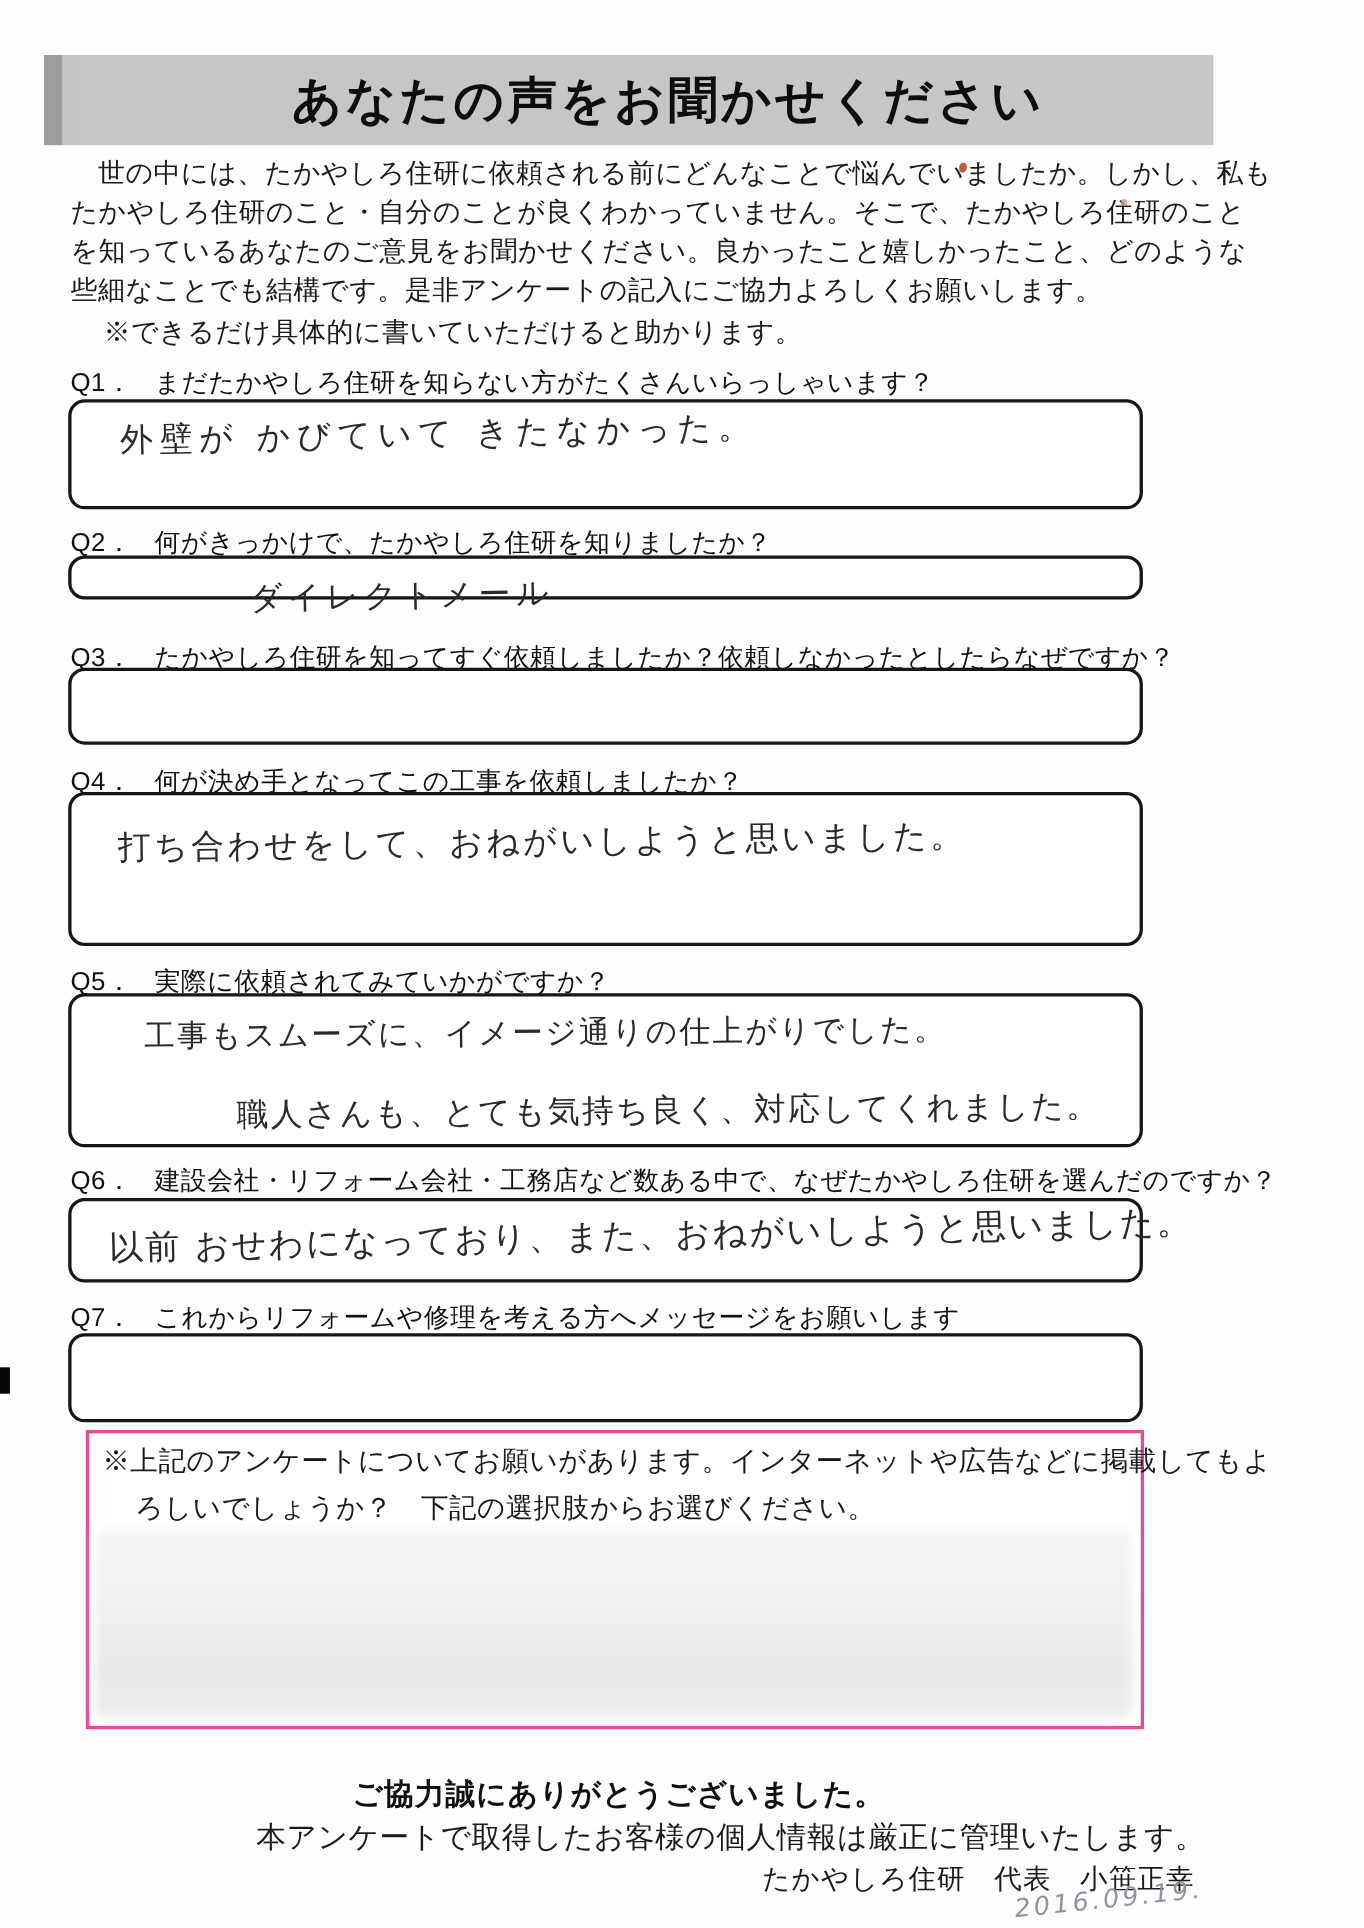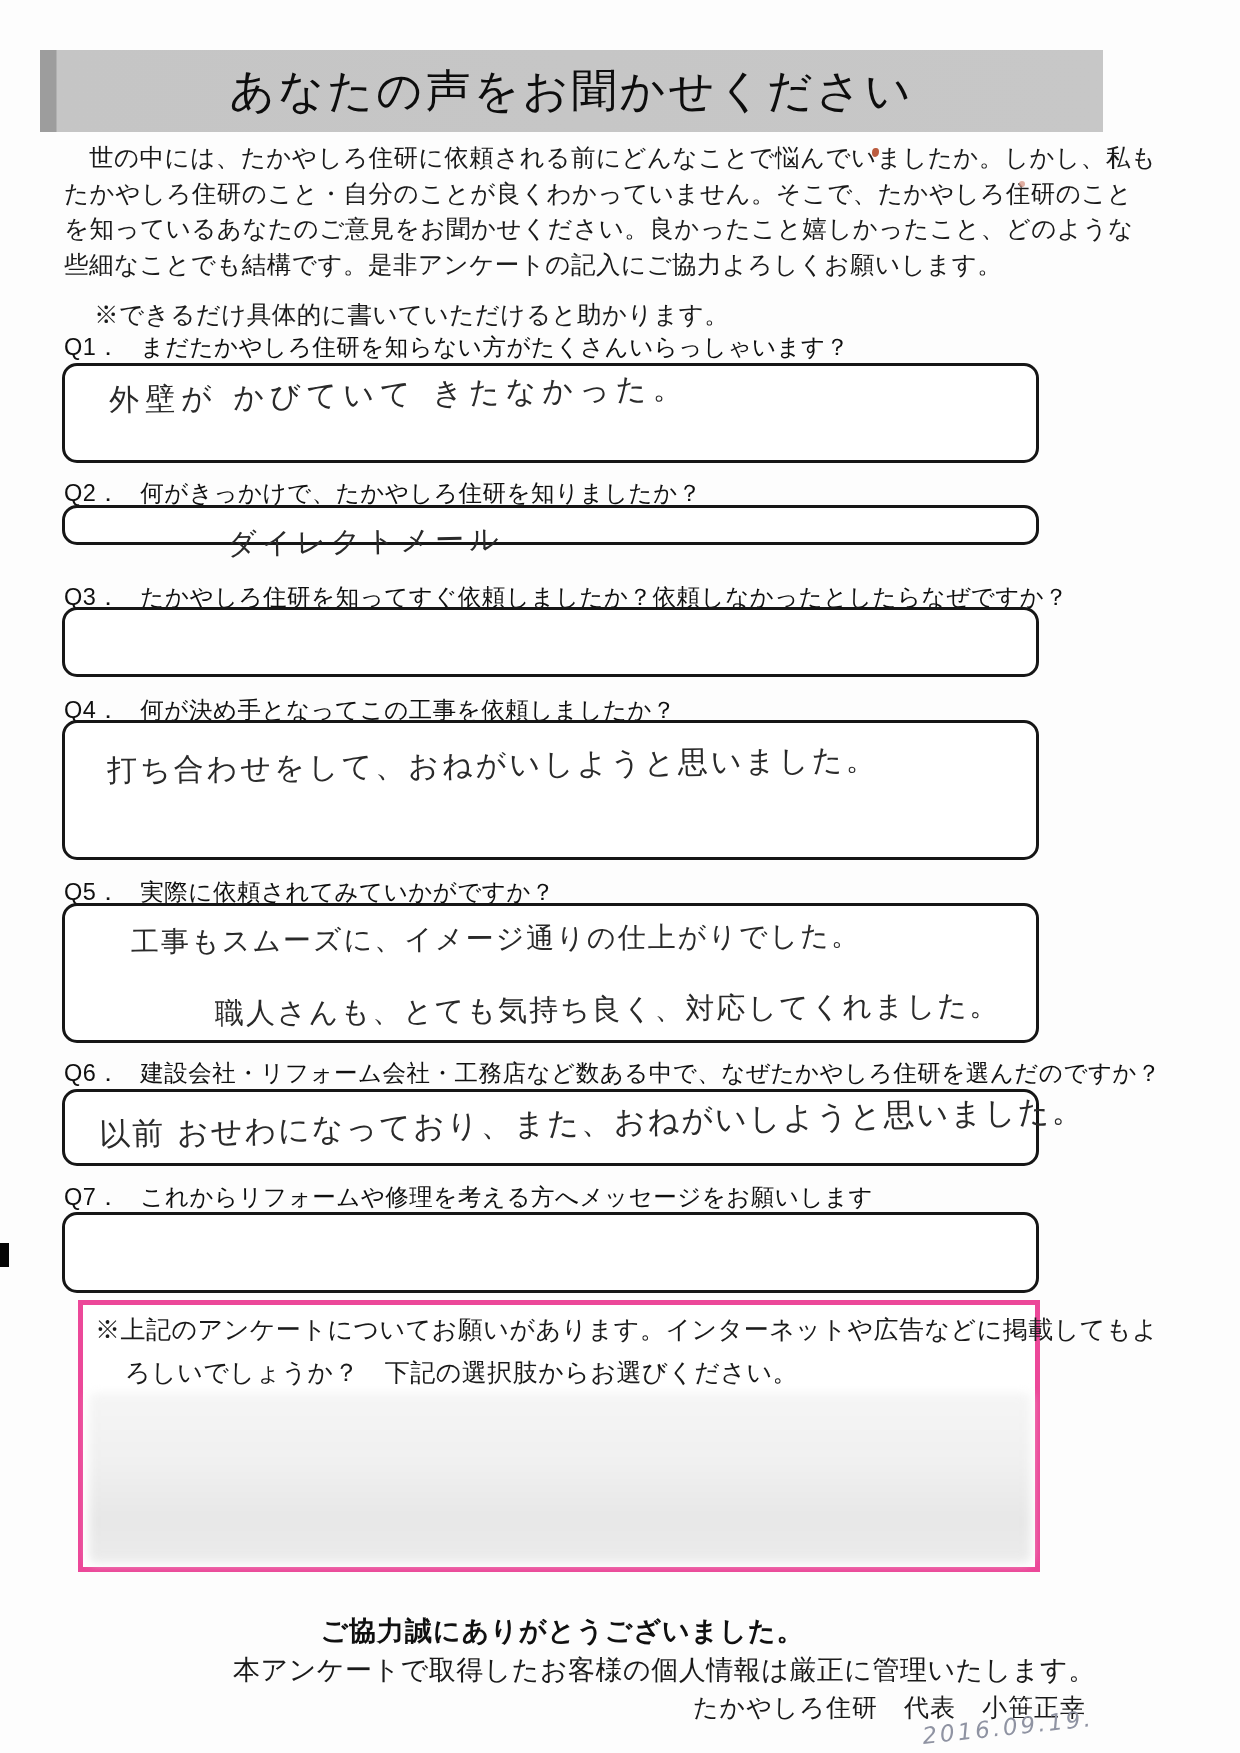--- a/index.html
+++ b/index.html
@@ -11,27 +11,27 @@
   }
 
   
   .banner {
     position:absolute; left:40px; top:50px; width:1063px; height:82px;
     background:linear-gradient(90deg,#9d9d9d 0,#9d9d9d 16px,#c5c5c5 17px,#c7c7c7 100%);
   }
   .banner h1 {
     margin:0; width:100%; text-align:center; line-height:82px;
     font-family:"Liberation Sans","DejaVu Sans",sans-serif;
-    font-weight:normal; font-size:45px; letter-spacing:3px; color:#0d0d0d;
+    font-weight:bold; font-size:45px; letter-spacing:3px; color:#0d0d0d;padding-left:36px;
   }
 
   
   .intro { position:absolute; left:64px; top:140px; width:990px; }
   .intro .iline { font-size:24.5px; line-height:35.5px; white-space:nowrap; letter-spacing:0.5px; }
-  .intro .note-line { margin-left:30px; margin-top:15px; }
+  .intro .note-line { margin-left:30px; margin-top:3px; }
 
   
   .q-label {
     position:absolute; left:64px; white-space:nowrap;
     font-family:"Liberation Sans","DejaVu Sans",sans-serif;
     font-size:23.5px; color:#101010; letter-spacing:0.5px;
   }
   .q-label .qid { display:inline-block; margin-right:20px; }
   .lq1{top:331px;} .lq2{top:477px;} .lq3{top:581px;} .lq4{top:694px;}
   .lq5{top:876px;} .lq6{top:1057px;} .lq7{top:1181px;}
@@ -52,21 +52,21 @@
   .hq1 { left:44px; top:8px;  font-size:30px; letter-spacing:6px; transform:rotate(-1.2deg); }
   .hq2 { left:162px; top:14px; font-size:29px; letter-spacing:5px; transform:rotate(-1deg); }
   .hq4 { left:42px; top:22px; font-size:30px; letter-spacing:3px; transform:rotate(-0.8deg); }
   .hq5a{ left:66px; top:14px; font-size:28px; letter-spacing:2px; transform:rotate(-0.5deg); }
   .hq5b{ left:150px; top:84px; font-size:29px; letter-spacing:2px; transform:rotate(-0.6deg); }
   .hq6 { left:34px; top:10px; font-size:31px; letter-spacing:2px; transform:rotate(-1.4deg); }
 
   
   .consent {
     position:absolute; left:78px; top:1300px; width:962px; height:272px;
-    box-sizing:border-box; border:5px solid #ec4899; background:#fff;
+    box-sizing:border-box; border:3px solid #ec4899; background:#fff;
   }
   .consent .cline { position:absolute; font-size:25px; white-space:nowrap; letter-spacing:0.5px; }
   .consent .c1 { left:12px; top:8px; }
   .consent .c2 { left:42px; top:51px; }
   .redacted {
     position:absolute; left:6px; top:88px; width:942px; height:170px;
     background:linear-gradient(180deg,#f5f5f5 0%,#f0f0f0 40%,#e7e7e7 75%,#ececec 100%);
     filter:blur(5px); border-radius:6px;
   }
 

